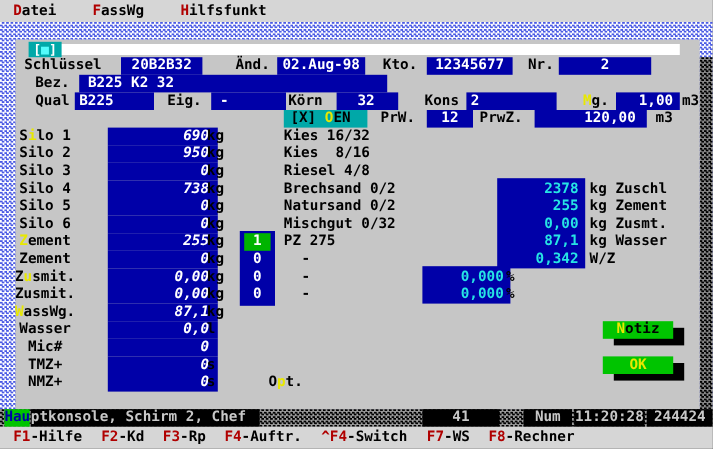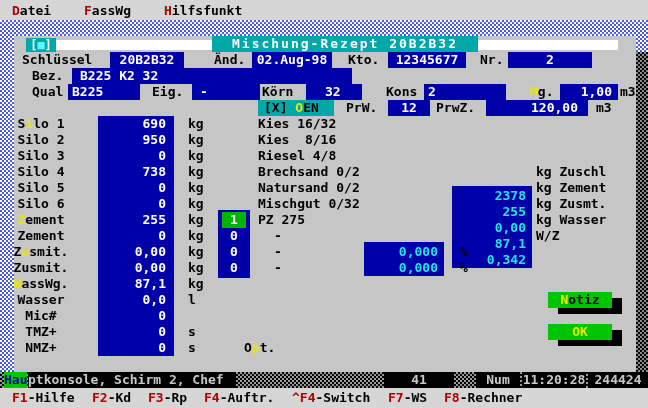--- a/index.html
+++ b/index.html
@@ -34,33 +34,33 @@
   
   .lbl{position:absolute;height:16px;line-height:16px;color:#000;white-space:pre;}
   .fld{position:absolute;height:16px;line-height:16px;background:#0000a8;color:#fff;
     box-sizing:border-box;white-space:pre;}
   .fld.center{text-align:center;}
   .fld.rt{text-align:right;padding-right:8px;}
   .cyanbox{position:absolute;height:16px;line-height:16px;background:#00a8a8;color:#000;
     box-sizing:border-box;padding-left:6px;white-space:pre;}
   
   .tl{left:5px;width:72px;text-align:center;}
-  .num{left:98px;width:76px;}
+  .num{left:98px;width:100px;font-style:italic;}
   .unit{left:188px;}
   .mat{left:258px;}
   .dash{left:274px;}
   .spinner{position:absolute;left:218px;top:210px;width:32px;height:68px;background:#0000a8;}
   .spin-cell{position:absolute;left:4px;width:24px;height:16px;line-height:16px;
     text-align:center;color:#fff;}
   .spin-cell.sel{background:#00b400;}
-  .sumbox{position:absolute;left:452px;top:162px;width:80px;height:82px;background:#0000a8;margin-top:24px;}
+  .sumbox{position:absolute;left:452px;top:162px;width:80px;height:82px;background:#0000a8;}
   .sum-val{position:absolute;left:0;width:80px;height:16px;line-height:16px;text-align:right;
     padding-right:6px;box-sizing:border-box;color:#26e4e4;white-space:pre;}
   .sum-lbl{left:536px;}
-  .pctbox{position:absolute;left:364px;top:242px;width:80px;height:34px;background:#0000a8;}
+  .pctbox{position:absolute;left:384px;top:242px;width:80px;height:34px;background:#0000a8;}
   .pct-val{position:absolute;left:0;width:80px;height:16px;line-height:16px;text-align:right;
     padding-right:6px;box-sizing:border-box;color:#26e4e4;}
   .pct-sign{left:460px;}
   
   .btn-shadow{position:absolute;width:64px;height:16px;background:#000;}
   .btn{position:absolute;width:64px;height:16px;line-height:16px;background:#00c400;color:#000;
     text-align:center;cursor:default;}
   .btn .ok-text{color:#e8e800;}
   
   .statusbar{position:absolute;left:0;top:372px;width:648px;height:16px;
@@ -83,21 +83,20 @@
   </div>
 
   <div class="desktop"></div>
 
   <div class="dlg-shadow"></div>
 
   <div class="dialog"></div>
 
   <div class="titlebar-line"></div>
   <div class="close-box"><span>[</span><span class="sq">■</span><span>]</span></div>
-  <div class="title-patch">Mischung-Rezept 20B2B32</div>
 
   <div class="lbl" style="left:22px;top:52px">Schlüssel</div>
   <div class="fld center" style="left:110px;top:52px;width:74px">20B2B32</div>
   <div class="lbl" style="left:214px;top:52px">Änd.</div>
   <div class="fld center" style="left:252px;top:52px;width:80px">02.Aug-98</div>
   <div class="lbl" style="left:348px;top:52px">Kto.</div>
   <div class="fld center" style="left:388px;top:52px;width:78px">12345677</div>
   <div class="lbl" style="left:480px;top:52px">Nr.</div>
   <div class="fld center" style="left:508px;top:52px;width:84px">2</div>
 

